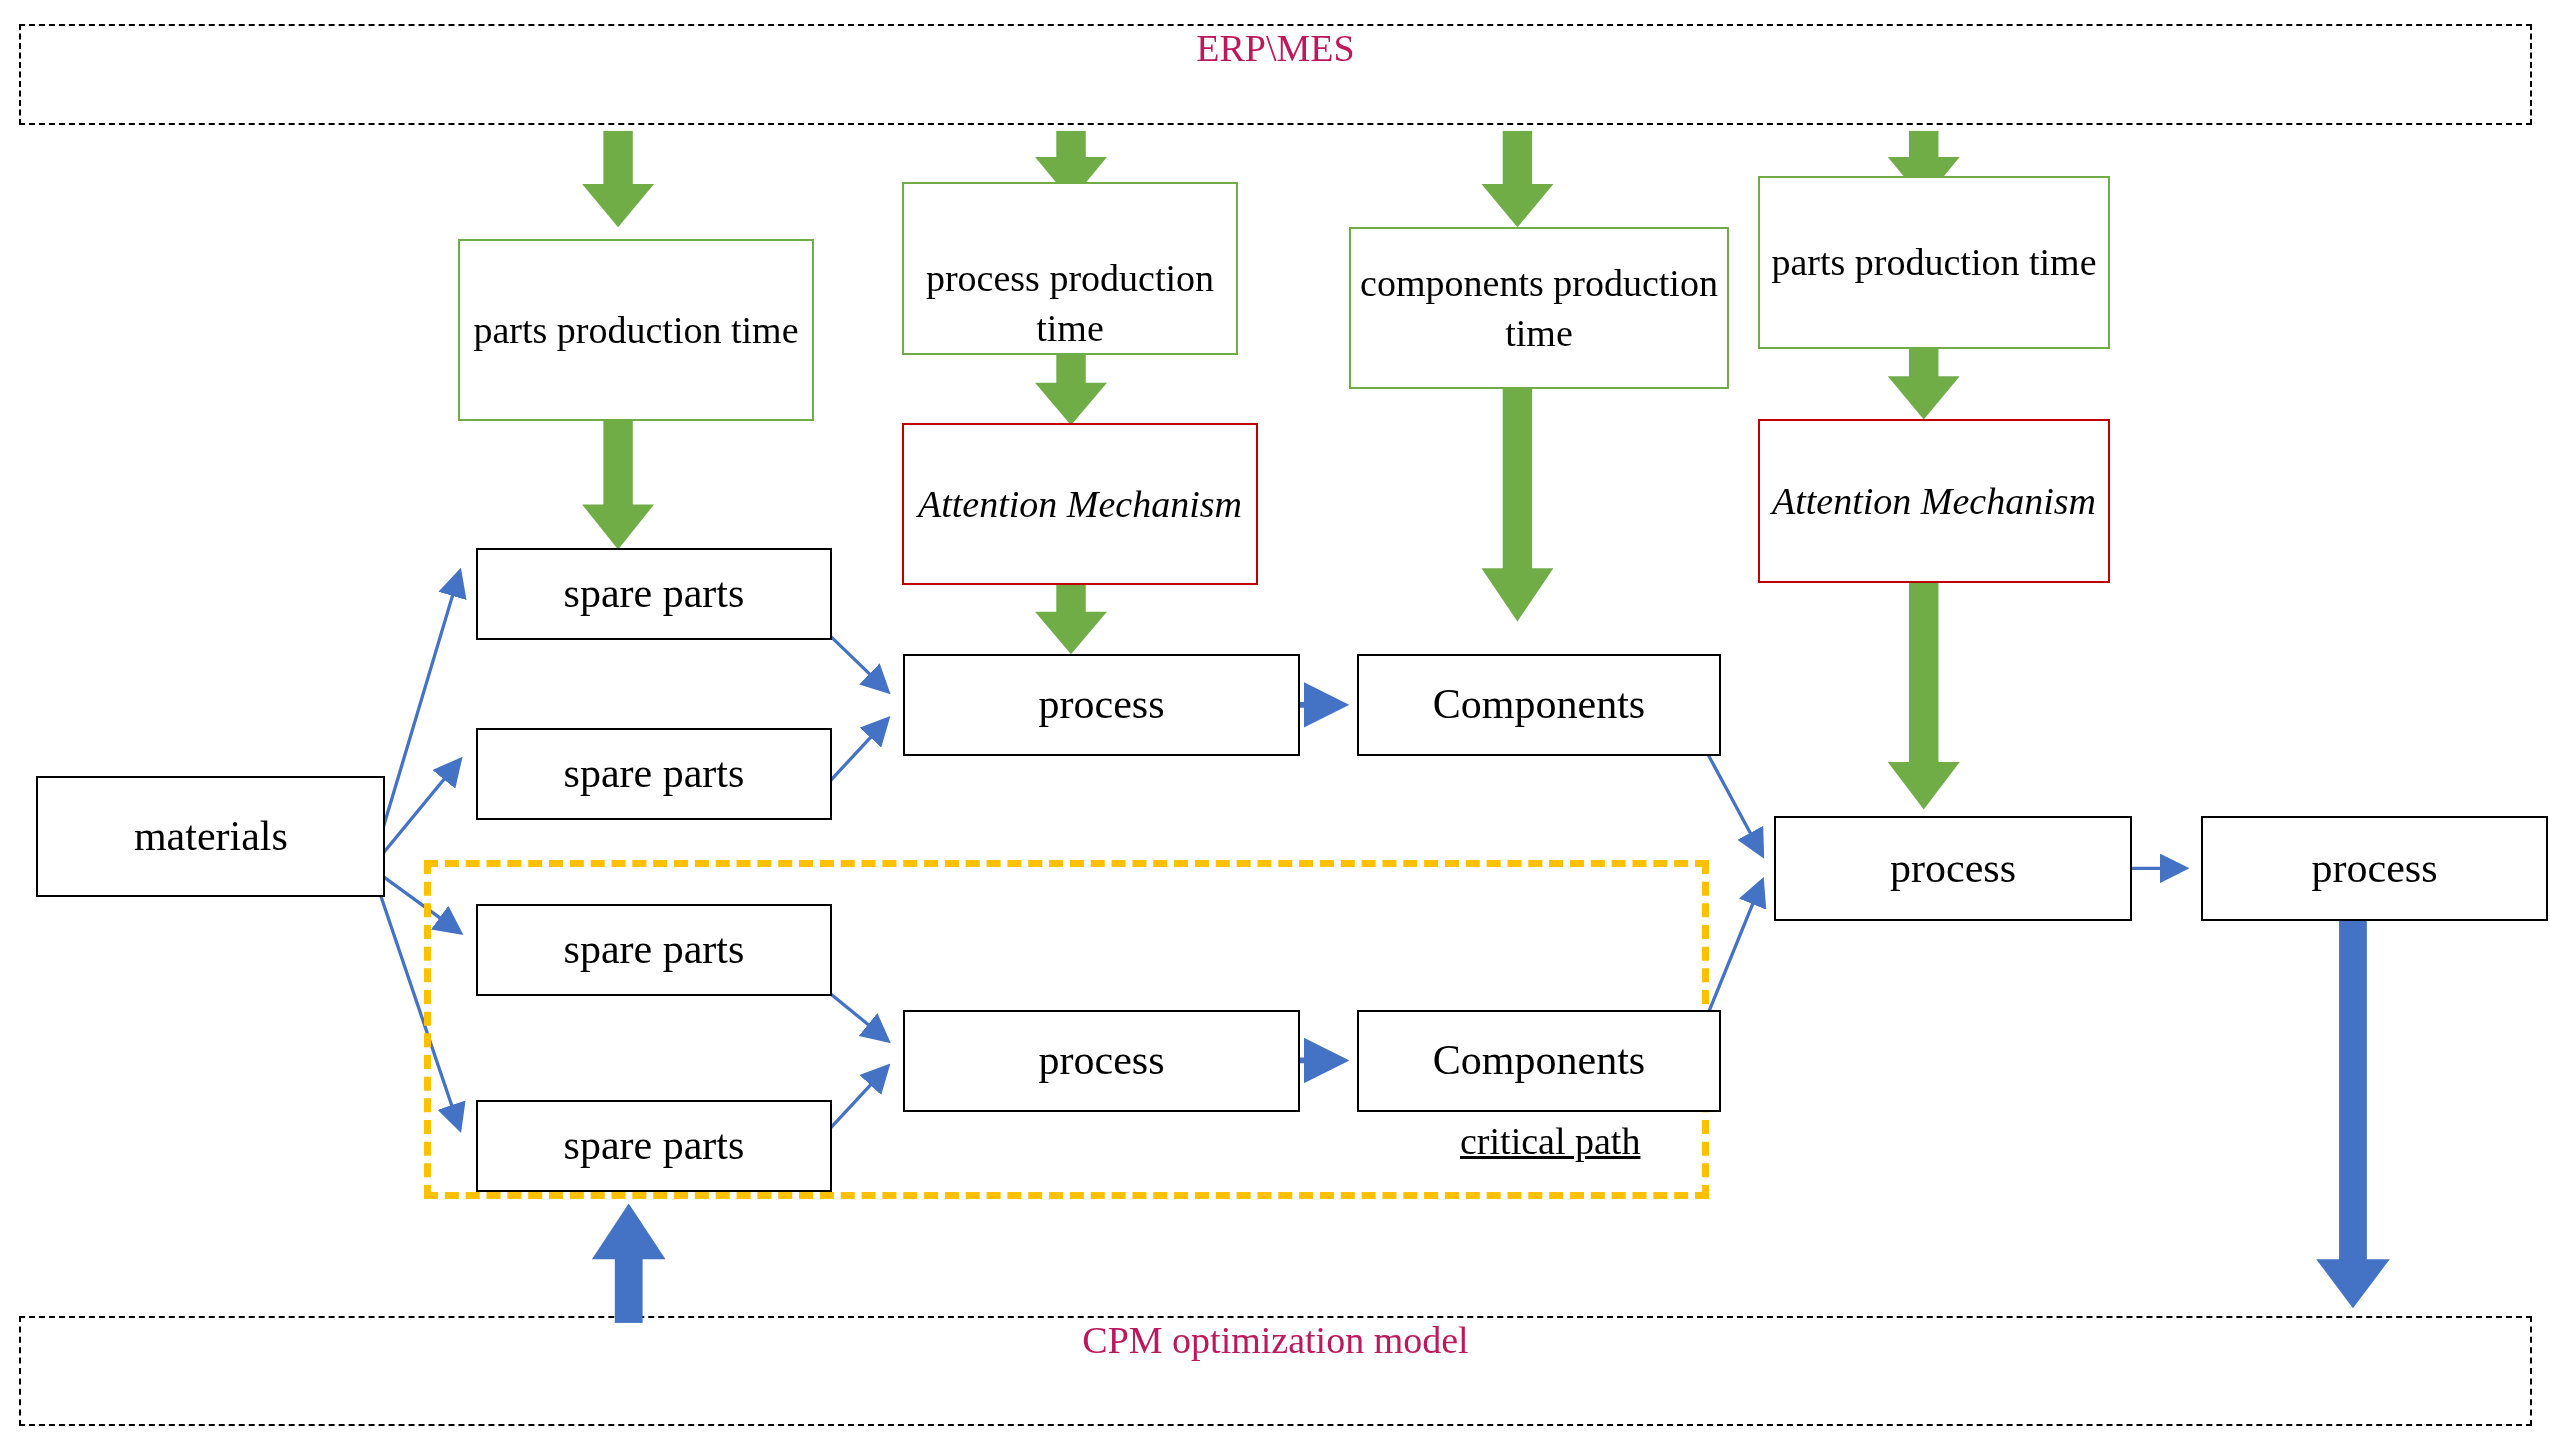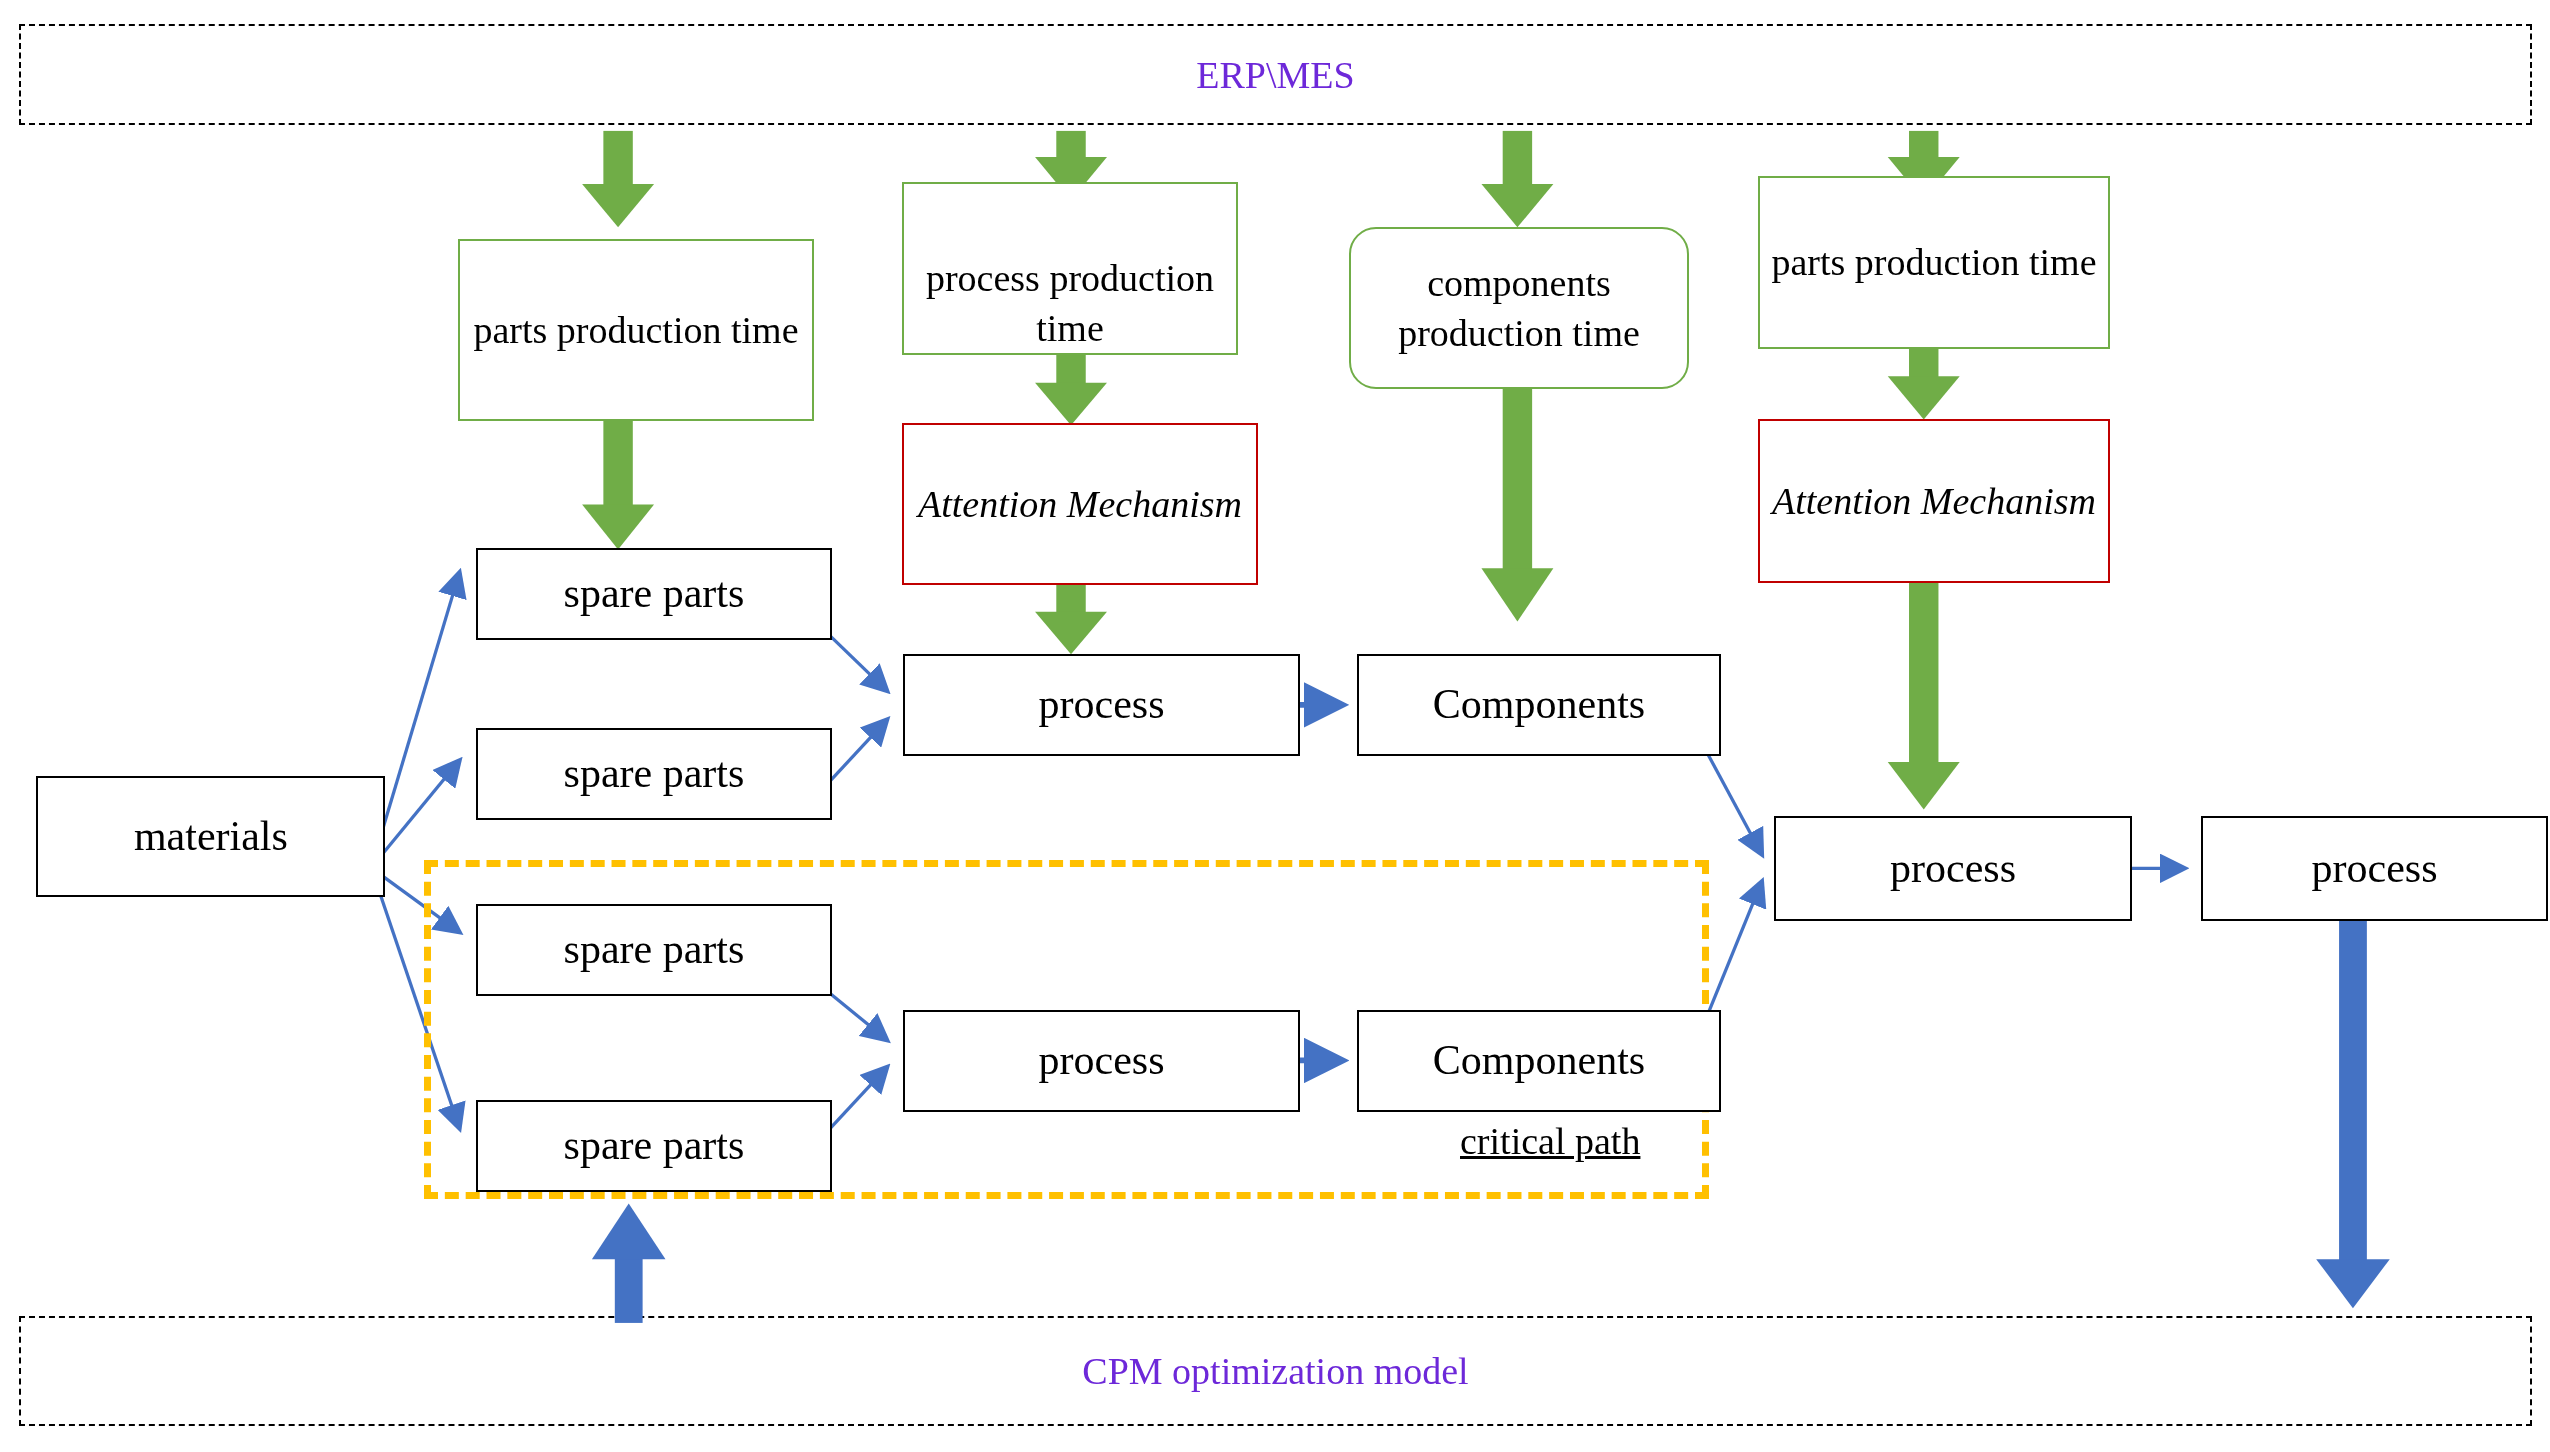--- a/index.html
+++ b/index.html
@@ -41,24 +41,24 @@
     border: 2.5px solid #C00000;
     font-size: 38px;
     font-style: italic;
   }
   .band {
     position: absolute;
     box-sizing: border-box;
     border: 2.5px dashed #000000;
     background: #ffffff;
     display: flex;
-    align-items: center;
+    align-items: flex-start;
     justify-content: center;
     font-size: 38px;
-    color: #6d28d9;
+    color: #be185d;
     z-index: 2;
   }
   .critical-box {
     position: absolute;
     box-sizing: border-box;
     border: 7.4px dashed #FFC000;
     background: transparent;
     z-index: 3;
     pointer-events: none;
   }
@@ -196,21 +196,21 @@
   </svg>
 
   <div class="node node-green" style="left:458px; top:239px; width:356px; height:182px;">
     <span>parts production time</span>
   </div>
 
   <div class="node node-green" style="left:902px; top:182px; width:336px; height:173px;align-items:flex-end;">
     <span>process production time</span>
   </div>
 
-  <div class="node node-green" style="left:1349px; top:227px; width:340px; height:162px;border-radius:27px;">
+  <div class="node node-green" style="left:1349px; top:227px; width:380px; height:162px;">
     <span>components production time</span>
   </div>
 
   <div class="node node-green" style="left:1758px; top:176px; width:352px; height:173px;">
     <span>parts production time</span>
   </div>
 
   <div class="node node-red" style="left:902px; top:423px; width:356px; height:162px;">
     <span>Attention Mechanism</span>
   </div>

